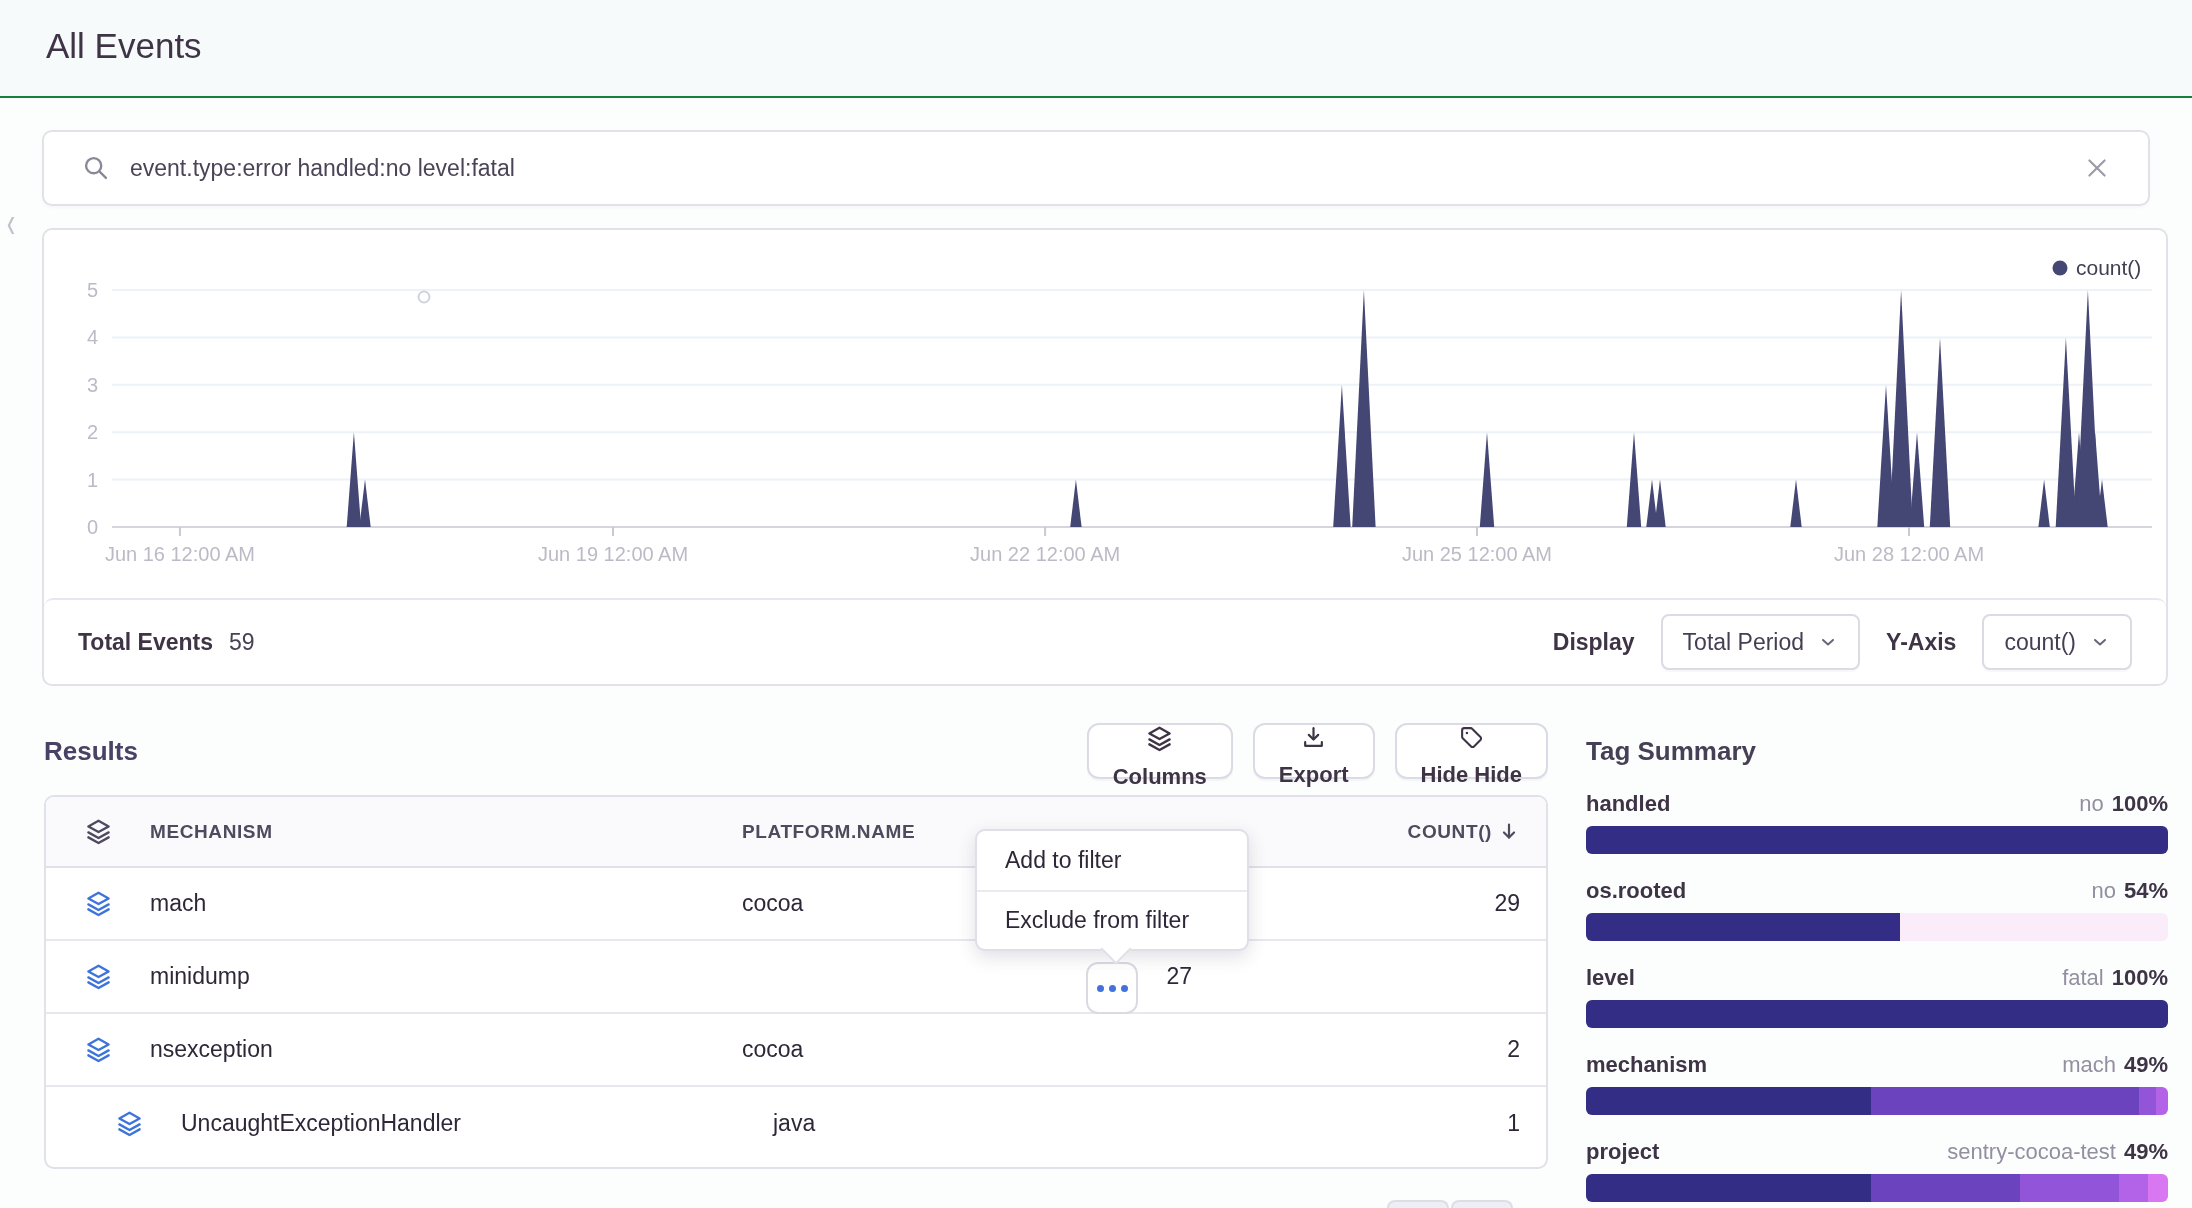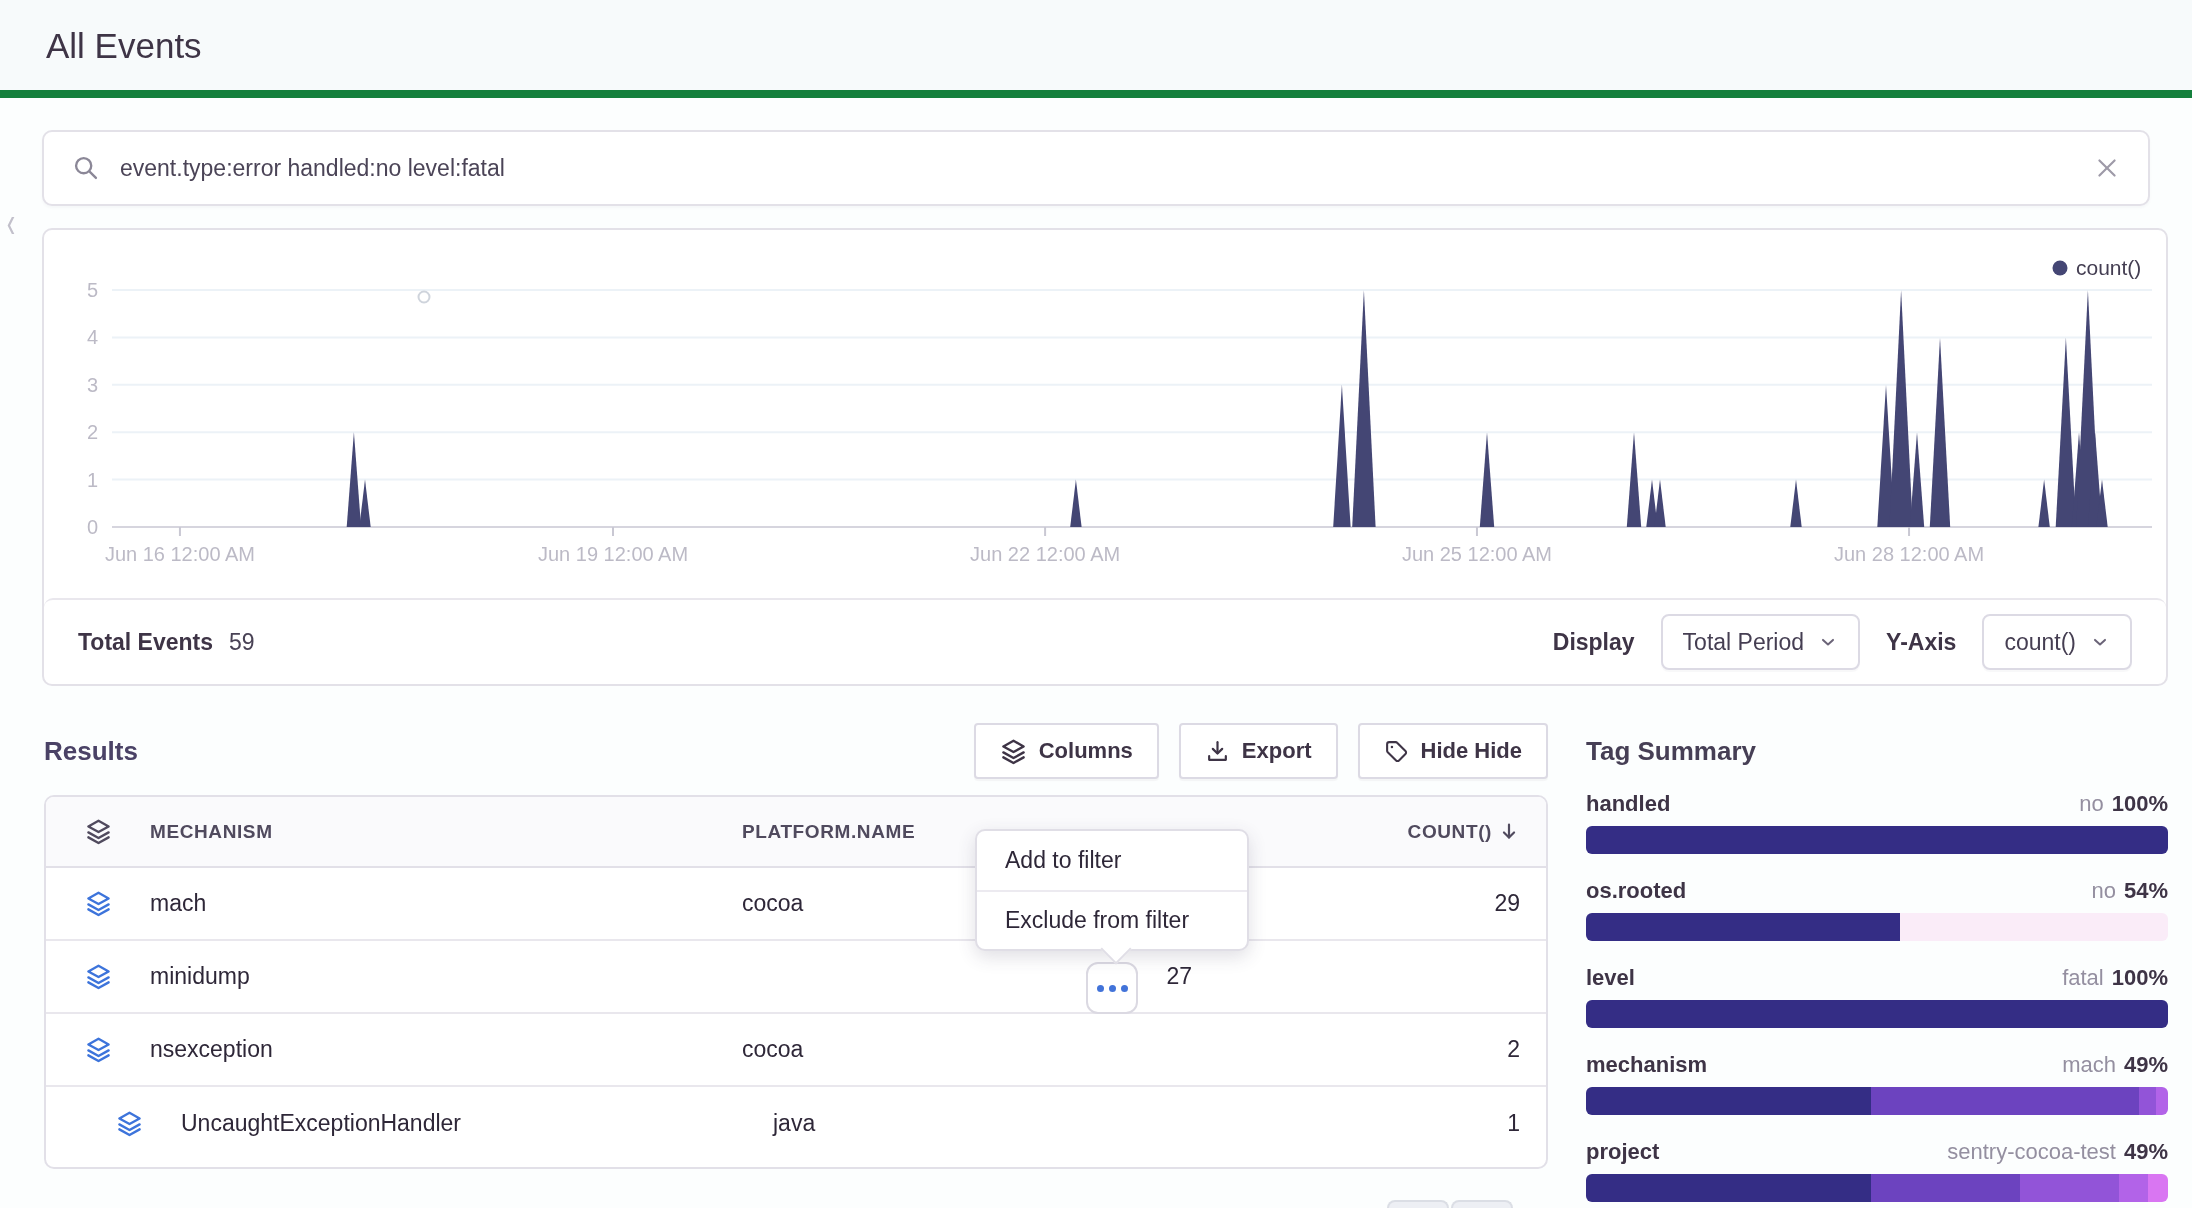--- a/index.html
+++ b/index.html
@@ -3,28 +3,28 @@
 <meta charset="utf-8">
 <style>
   * { margin:0; padding:0; box-sizing:border-box; }
   html,body { background:#eef0f2; }
   .screen {
     position:relative; width:2192px; height:1208px; overflow:hidden;
     background:#FCFEFE; font-family:"Liberation Sans", sans-serif; color:#3E3446;
   }
   
   .topbar { position:absolute; left:0; top:0; width:2192px; height:98px;
-    background:#F7FAFB; border-bottom:8px solid #15803d; }
+    background:#F7FAFB; border-bottom:2px solid #15803d; }
   .page-title { position:absolute; left:46px; top:26px; font-size:35px; font-weight:500; color:#3E3446; }
   .collapse-glyph { position:absolute; left:4px; top:214px; font-size:17px; color:#C2C0CB; }
 
   
   .searchbar { position:absolute; left:42px; top:130px; width:2108px; height:76px;
     background:#fff; border:2px solid #E3E1E8; border-radius:10px;
-    display:flex; align-items:center; padding:0 28px; gap:20px;
+    display:flex; align-items:center; padding:0 38px; gap:20px;
     box-shadow:0 2px 3px rgba(40,30,60,.03); }
   .searchbar input { flex:1; border:none; outline:none; font-size:23px; color:#4B4457;
     font-family:"Liberation Sans", sans-serif; background:transparent; }
   .icon { display:inline-flex; align-items:center; justify-content:center; }
 
   
   .chart-card { position:absolute; left:42px; top:228px; width:2126px; height:458px;
     background:#fff; border:2px solid #E3E1E8; border-radius:10px; }
   .chart-svg { position:absolute; left:0; top:0; }
   .chart-footer { position:absolute; left:0; bottom:0; width:100%; height:86px;
@@ -34,24 +34,24 @@
   .footer-right { margin-left:auto; display:flex; align-items:center; gap:26px; }
   .ctl-label { font-size:23px; font-weight:bold; color:#3E3446; }
   .dd-btn { height:56px; background:#fff; border:2px solid #DCDAE4; border-radius:8px;
     padding:0 20px; display:flex; align-items:center; gap:14px; font-size:23px; color:#453E52;
     cursor:pointer; box-shadow:0 2px 1px rgba(40,30,60,.03); }
 
   
   .results-title { position:absolute; left:44px; top:736px; font-size:26px; font-weight:bold; color:#4A4266; }
   .table-actions { position:absolute; top:723px; left:44px; width:1504px; height:56px;
     display:flex; justify-content:flex-end; gap:20px; }
-  .act-btn { height:56px; background:#fff; border:2px solid #DCDAE4; border-radius:4px;
+  .act-btn { height:56px; background:#fff; border:2px solid #DCDAE4; border-radius:12px;
     padding:0 24px; display:flex; align-items:center; gap:12px;
     font-size:22px; font-weight:bold; color:#3E3446; cursor:pointer;
-    box-shadow:0 2px 1px rgba(40,30,60,.04); }
+    box-shadow:0 2px 1px rgba(40,30,60,.04);flex-direction:column; }
 
   
   .table { position:absolute; left:44px; top:795px; width:1504px; height:374px;
     background:#fff; border:2px solid #E2E0E8; border-radius:10px; overflow:hidden; }
   .thead { height:71px; background:#FAFAFC; border-bottom:2px solid #E2E0E8;
     display:grid; grid-template-columns:104px 592px 450px 1fr; align-items:center; padding-right:26px; }
   .th { font-size:19px; font-weight:bold; letter-spacing:.6px; color:#504A5E; }
   .th.right { text-align:right; display:flex; justify-content:flex-end; align-items:center; gap:6px; }
   .trow { height:73px; display:grid; grid-template-columns:104px 592px 450px 1fr;
     align-items:center; border-bottom:2px solid #E9E7ED; padding-right:26px; background:#fff; }

